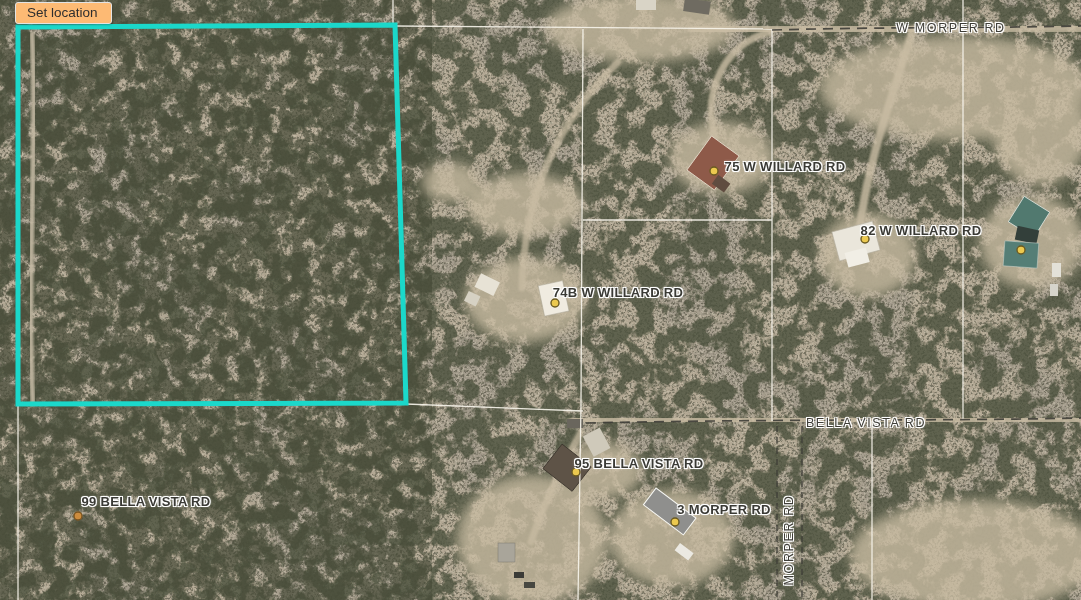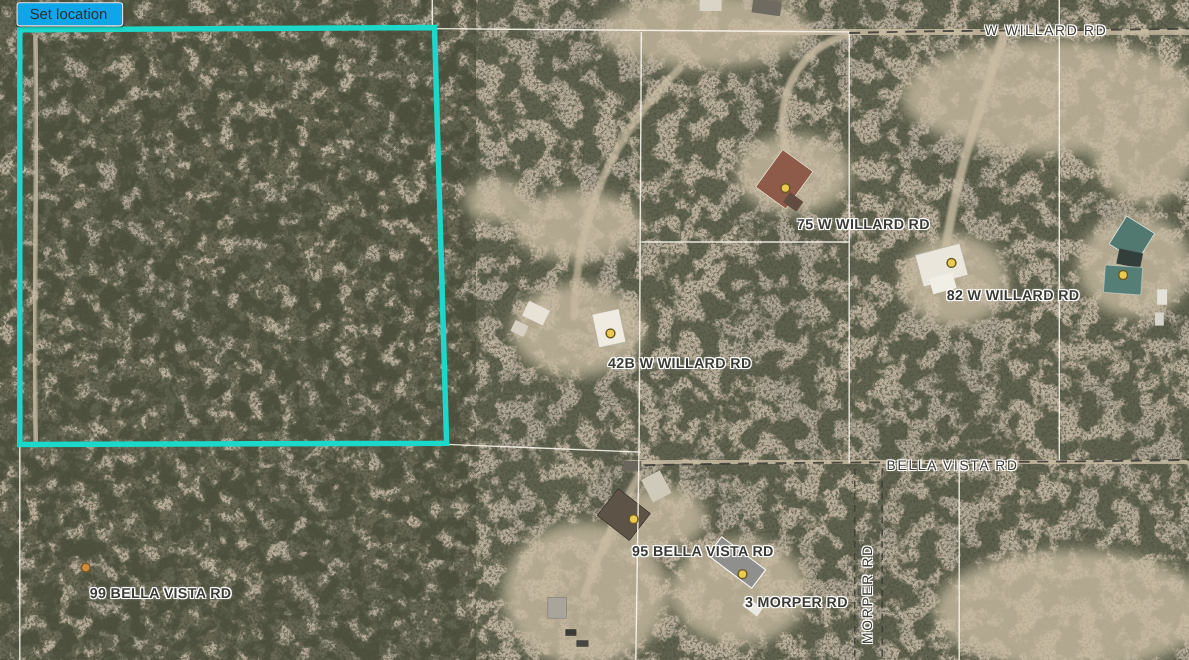--- a/index.html
+++ b/index.html
@@ -7,26 +7,26 @@
     position:relative;width:1081px;height:600px;overflow:hidden;
     font-family:"Liberation Sans",sans-serif;
   }
   .map-container svg.terrain{position:absolute;left:0;top:0;display:block;}
   .map-label{
     position:absolute;transform:translate(-50%,-50%);
     white-space:nowrap;color:#3a3a35;
     text-shadow:-1px -1px 0 #fff,1px -1px 0 #fff,-1px 1px 0 #fff,1px 1px 0 #fff,0 0 3px #fff;
     user-select:none;
   }
-  .addr-label{font-weight:700;font-size:13px;letter-spacing:.3px;margin-top:38px;}
+  .addr-label{font-weight:700;font-size:13px;letter-spacing:.3px;}
   .road-label{font-weight:400;font-size:12.5px;letter-spacing:1.6px;color:#3e3d37;}
   .road-label.vertical{transform:translate(-50%,-50%) rotate(-90deg);}
   .set-location-btn{
     position:absolute;left:15px;top:2px;z-index:5;
-    background:#0ea5e9;border:1px solid #e3e3e3;border-radius:3px;
+    background:#fdba74;border:1px solid #e3e3e3;border-radius:3px;
     box-shadow:0 1px 2px rgba(0,0,0,.25);
     padding:2px 13px 3px 11px;font-size:13.5px;color:#2e2e2e;cursor:pointer;
     font-family:"Liberation Sans",sans-serif;
   }
 </style>
 </head>
 <body>
 
 <div class="map-container">
 
@@ -160,25 +160,25 @@
       <circle cx="714" cy="171" r="4" fill="#ecc94f"></circle>
       <circle cx="555" cy="303" r="4" fill="#ecc94f"></circle>
       <circle cx="865" cy="239" r="4" fill="#ecc94f"></circle>
       <circle cx="1021" cy="250" r="4" fill="#ecc94f"></circle>
       <circle cx="675" cy="522" r="4" fill="#ecc94f"></circle>
       <circle cx="576" cy="472" r="4" fill="#ecc94f"></circle>
       <circle cx="78" cy="516" r="4" fill="#cd8c3e" stroke="#7a5420"></circle>
     </g>
   </svg>
 
-  <div class="map-label road-label" style="left:951px;top:28px;">W WILLARD RD</div>
+  <div class="map-label road-label" style="left:951px;top:28px;">W MORPER RD</div>
   <div class="map-label road-label" style="left:866px;top:423px;">BELLA VISTA RD</div>
   <div class="map-label road-label vertical" style="left:789px;top:540px;">MORPER RD</div>
 
   <div class="map-label addr-label" style="left:785px;top:166px;">75 W WILLARD RD</div>
   <div class="map-label addr-label" style="left:921px;top:230px;">82 W WILLARD RD</div>
-  <div class="map-label addr-label" style="left:618px;top:292px;">42B W WILLARD RD</div>
+  <div class="map-label addr-label" style="left:618px;top:292px;">74B W WILLARD RD</div>
   <div class="map-label addr-label" style="left:639px;top:463px;">95 BELLA VISTA RD</div>
   <div class="map-label addr-label" style="left:724px;top:509px;">3 MORPER RD</div>
   <div class="map-label addr-label" style="left:146px;top:501px;text-align:right;">99 BELLA VISTA RD</div>
 
   <button class="set-location-btn">Set location</button>
 </div>
 
 </body></html>

